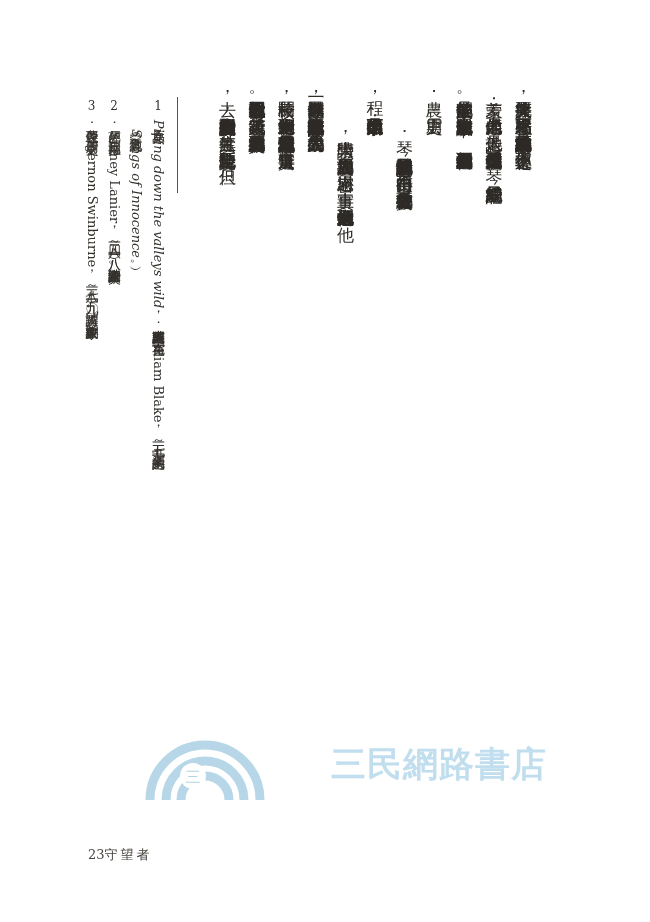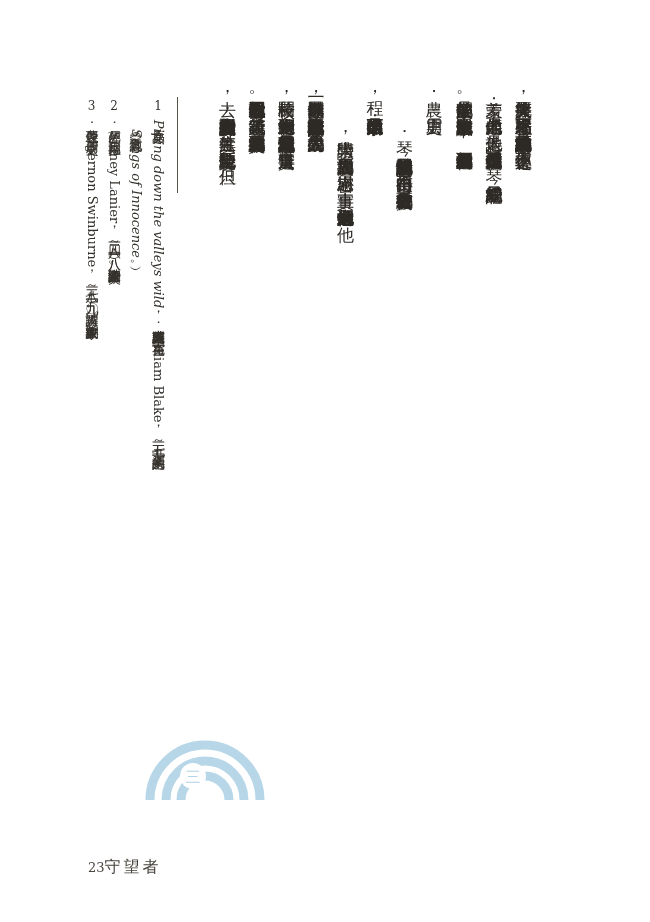--- a/index.html
+++ b/index.html
@@ -76,21 +76,21 @@
     opacity:0.9;
   }
 
   
   .pagefoot {
     position:absolute; left:88px; top:846px;
     display:flex; align-items:baseline; 
     color:#48443e;
     font-size:13px;
   }
-  .pagefoot .title { letter-spacing:3px; font-size:16px;margin-top:11px; }
+  .pagefoot .title { letter-spacing:3px; font-size:13px; }
 </style>
 </head>
 <body>
 
 <main class="page">
 
   <section class="body-text">
     <div class="bcol">就要捧腹大笑，好不容易才強壓下來。姑媽經常對她說約書亞表兄是家人的榜樣，不容輕率使之</div>
     <div class="bcol">蒙羞：他是傑出的人才，他是詩人，正值黃金歲月便被奪去了錦繡前程，琴．露易絲最好能牢記</div>
     <div class="bcol">他是家族的榮耀。他的照片讓家人也跟著沾光——相片裡的約書亞表兄活像個殺氣騰騰的亞傑</div>
@@ -114,20 +114,21 @@
   </section>
 
   <div class="watermark">
     <svg class="wm-logo" width="150" height="108" viewBox="0 0 150 108">
       <path d="M 17,66 A 55,55 0 0 1 127,66" fill="none" stroke="#a5cde4" stroke-width="9"></path>
       <path d="M 33,66 A 39,39 0 0 1 111,66" fill="none" stroke="#a5cde4" stroke-width="9"></path>
       <path d="M 48,66 A 24,24 0 0 1 96,66" fill="none" stroke="#a5cde4" stroke-width="9"></path>
       <circle cx="60" cy="42" r="13" fill="#ffffff"></circle>
       <text x="60" y="48" text-anchor="middle" font-size="15" fill="#9fc9e0">三</text>
     </svg>
+    <div class="wm-brand">三民網路書店</div>
   </div>
 
   <footer class="pagefoot">
     <span class="num">23</span>
     <span class="title">守望者</span>
   </footer>
 
 </main>
 
 </body></html>

